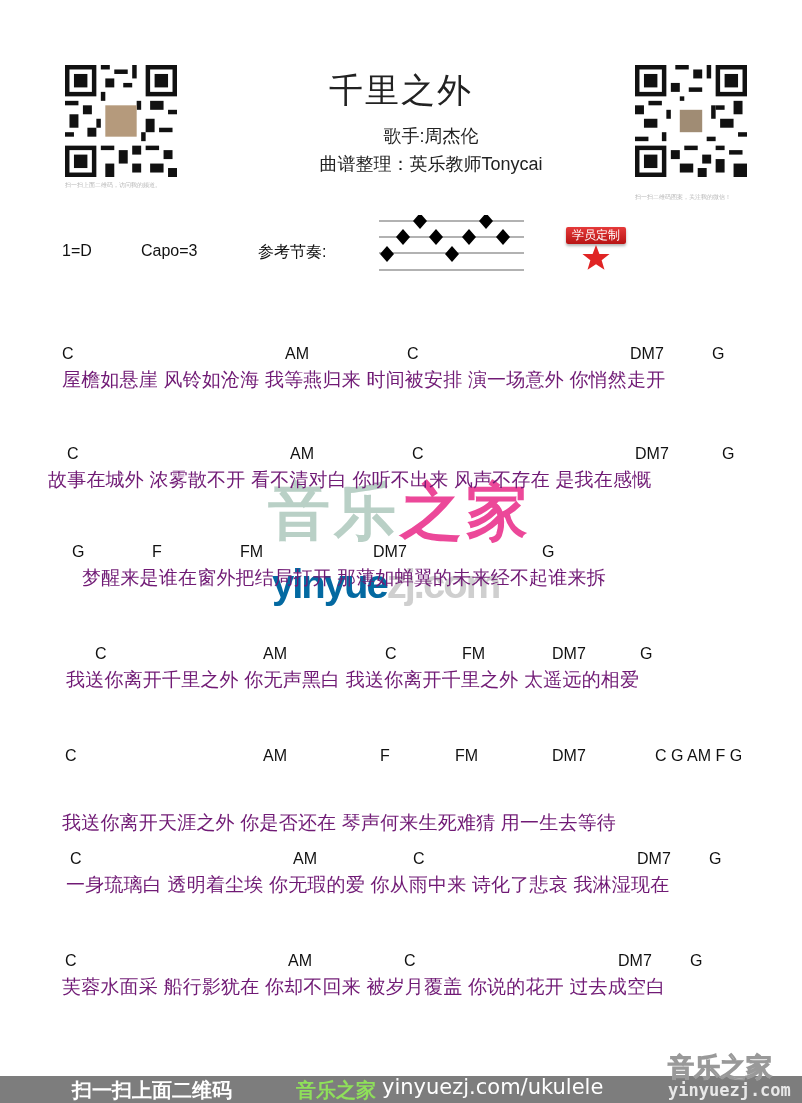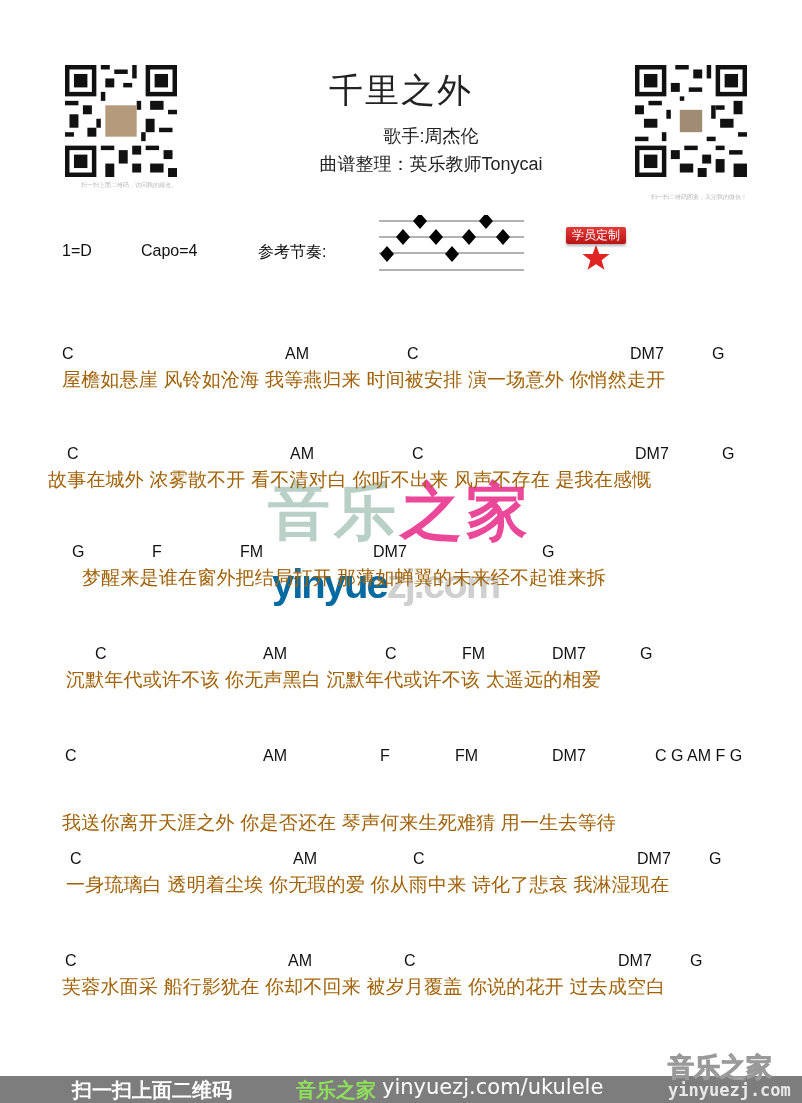--- a/index.html
+++ b/index.html
@@ -1,27 +1,27 @@
 <!DOCTYPE html>
 <html><head>
 <meta charset="utf-8">
 <style>
   html, body { margin: 0; padding: 0; }
   body {
     width: 802px; height: 1103px; background: #ffffff; position: relative; overflow: hidden;
     font-family: "Liberation Sans", "DejaVu Sans", sans-serif; color: #1a1a1a;
   }
-  .abs { position: absolute; text-align: right; }
+  .abs { position: absolute; }
   .qr { width: 112px; height: 112px; }
   .qr-caption { font-size: 6px; color: #b8b8b8; white-space: nowrap; }
   .title { font-size: 34px; left: 0; width: 802px; text-align: center; top: 68px; color: #222; letter-spacing: 2px; }
   .sub { font-size: 18px; left: 0; width: 862px; text-align: center; color: #222; }
   .meta { font-size: 16px; top: 242px; color: #111; }
   .chord { font-size: 16px; position: absolute; color: #111; white-space: nowrap; }
-  .lyric { font-size: 19px; position: absolute; color: #a16207; white-space: nowrap; letter-spacing: 0.2px; }
+  .lyric { font-size: 19px; position: absolute; color: #701a75; white-space: nowrap; letter-spacing: 0.2px; }
   .wm1 { font-size: 62px; font-weight: bold; letter-spacing: 4px; white-space: nowrap; }
   .wm2 { font-size: 40px; font-weight: bold; white-space: nowrap; letter-spacing: -2px; }
   .footer { left: 0; top: 1076px; width: 802px; height: 27px; background: #7d7d7d; }
   .footer-text { font-size: 20px; font-weight: bold; color: #fff; white-space: nowrap; top: 1077px; }
   .badge { background: linear-gradient(#e53a3a, #b81414); color: #fff; font-size: 12px; padding: 0 6px; border-radius: 2px; box-shadow: 0 2px 3px rgba(0,0,0,0.3); }
 </style>
 </head>
 <body>
 
 <div class="abs" style="left:65px;top:65px;">
@@ -114,21 +114,21 @@
     <rect x="10" y="10" width="5" height="5" fill="#a08c74"></rect>
   </svg>
   <div class="qr-caption" style="margin-top:12px;">扫一扫二维码图案，关注我的微信！</div>
 </div>
 
 <div class="abs title">千里之外</div>
 <div class="abs sub" style="top:124px;">歌手:周杰伦</div>
 <div class="abs sub" style="top:152px;">曲谱整理：英乐教师Tonycai</div>
 
 <div class="abs meta" style="left:62px;">1=D</div>
-<div class="abs meta" style="left:141px;">Capo=4</div>
+<div class="abs meta" style="left:141px;">Capo=3</div>
 <div class="abs meta" style="left:258px;">参考节奏:</div>
 
 <div class="abs" style="left:378px;top:215px;">
   <svg width="146" height="60" viewBox="0 0 146 60">
     <g stroke="#999" stroke-width="1.5">
       <line x1="1" y1="6" x2="146" y2="6"></line>
         <line x1="1" y1="22" x2="146" y2="22"></line>
       <line x1="1" y1="38" x2="146" y2="38"></line>
         <line x1="1" y1="55" x2="146" y2="55"></line>
     </g>
@@ -177,21 +177,21 @@
     <div class="chord" style="left: 240px; top: 543px;">FM</div>
     <div class="chord" style="left: 373px; top: 543px;">DM7</div>
     <div class="chord" style="left: 542px; top: 543px;">G</div>
     <div class="lyric" style="left: 82px; top: 565px;">梦醒来是谁在窗外把结局打开  那薄如蝉翼的未来经不起谁来拆</div>
     <div class="chord" style="left: 95px; top: 645px;">C</div>
     <div class="chord" style="left: 263px; top: 645px;">AM</div>
     <div class="chord" style="left: 385px; top: 645px;">C</div>
     <div class="chord" style="left: 462px; top: 645px;">FM</div>
     <div class="chord" style="left: 552px; top: 645px;">DM7</div>
     <div class="chord" style="left: 640px; top: 645px;">G</div>
-    <div class="lyric" style="left: 66px; top: 667px;">沉默年代或许不该 你无声黑白  沉默年代或许不该 太遥远的相爱</div>
+    <div class="lyric" style="left: 66px; top: 667px;">我送你离开千里之外 你无声黑白  我送你离开千里之外 太遥远的相爱</div>
     <div class="chord" style="left: 65px; top: 747px;">C</div>
     <div class="chord" style="left: 263px; top: 747px;">AM</div>
     <div class="chord" style="left: 380px; top: 747px;">F</div>
     <div class="chord" style="left: 455px; top: 747px;">FM</div>
     <div class="chord" style="left: 552px; top: 747px;">DM7</div>
     <div class="chord" style="left: 655px; top: 747px;">C  G AM F G</div>
     <div class="lyric" style="left: 62px; top: 810px;">我送你离开天涯之外 你是否还在  琴声何来生死难猜 用一生去等待</div>
     <div class="chord" style="left: 70px; top: 850px;">C</div>
     <div class="chord" style="left: 293px; top: 850px;">AM</div>
     <div class="chord" style="left: 413px; top: 850px;">C</div>

